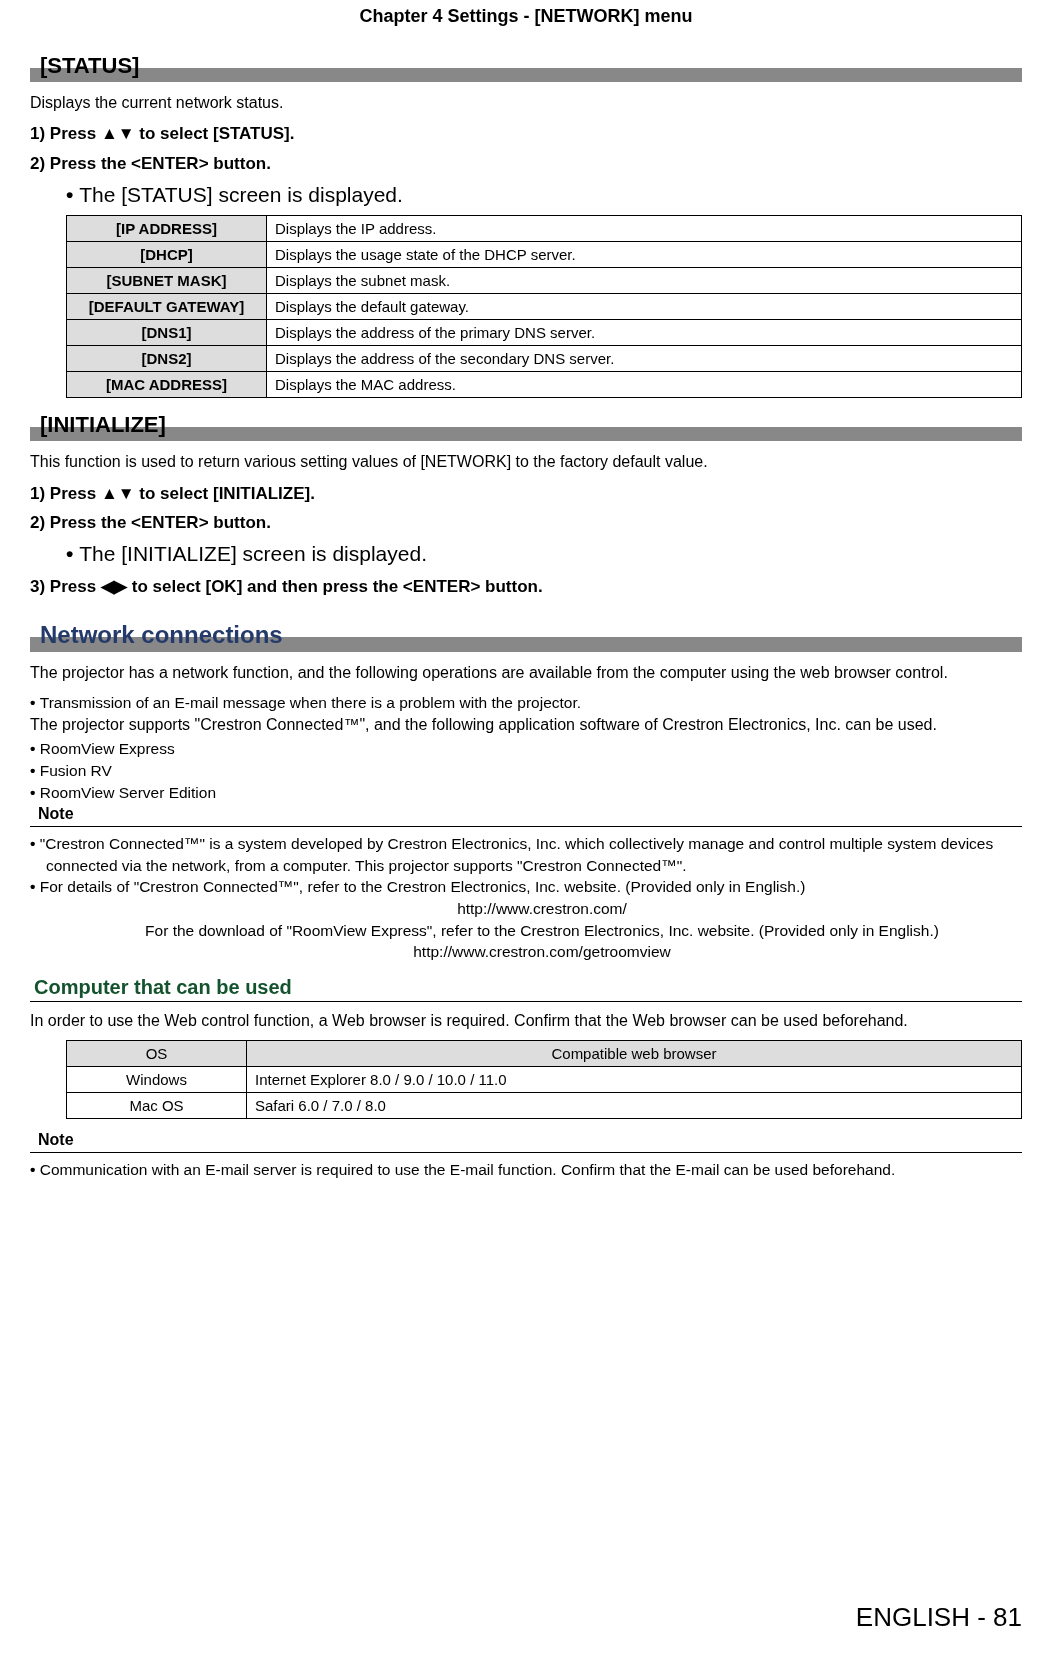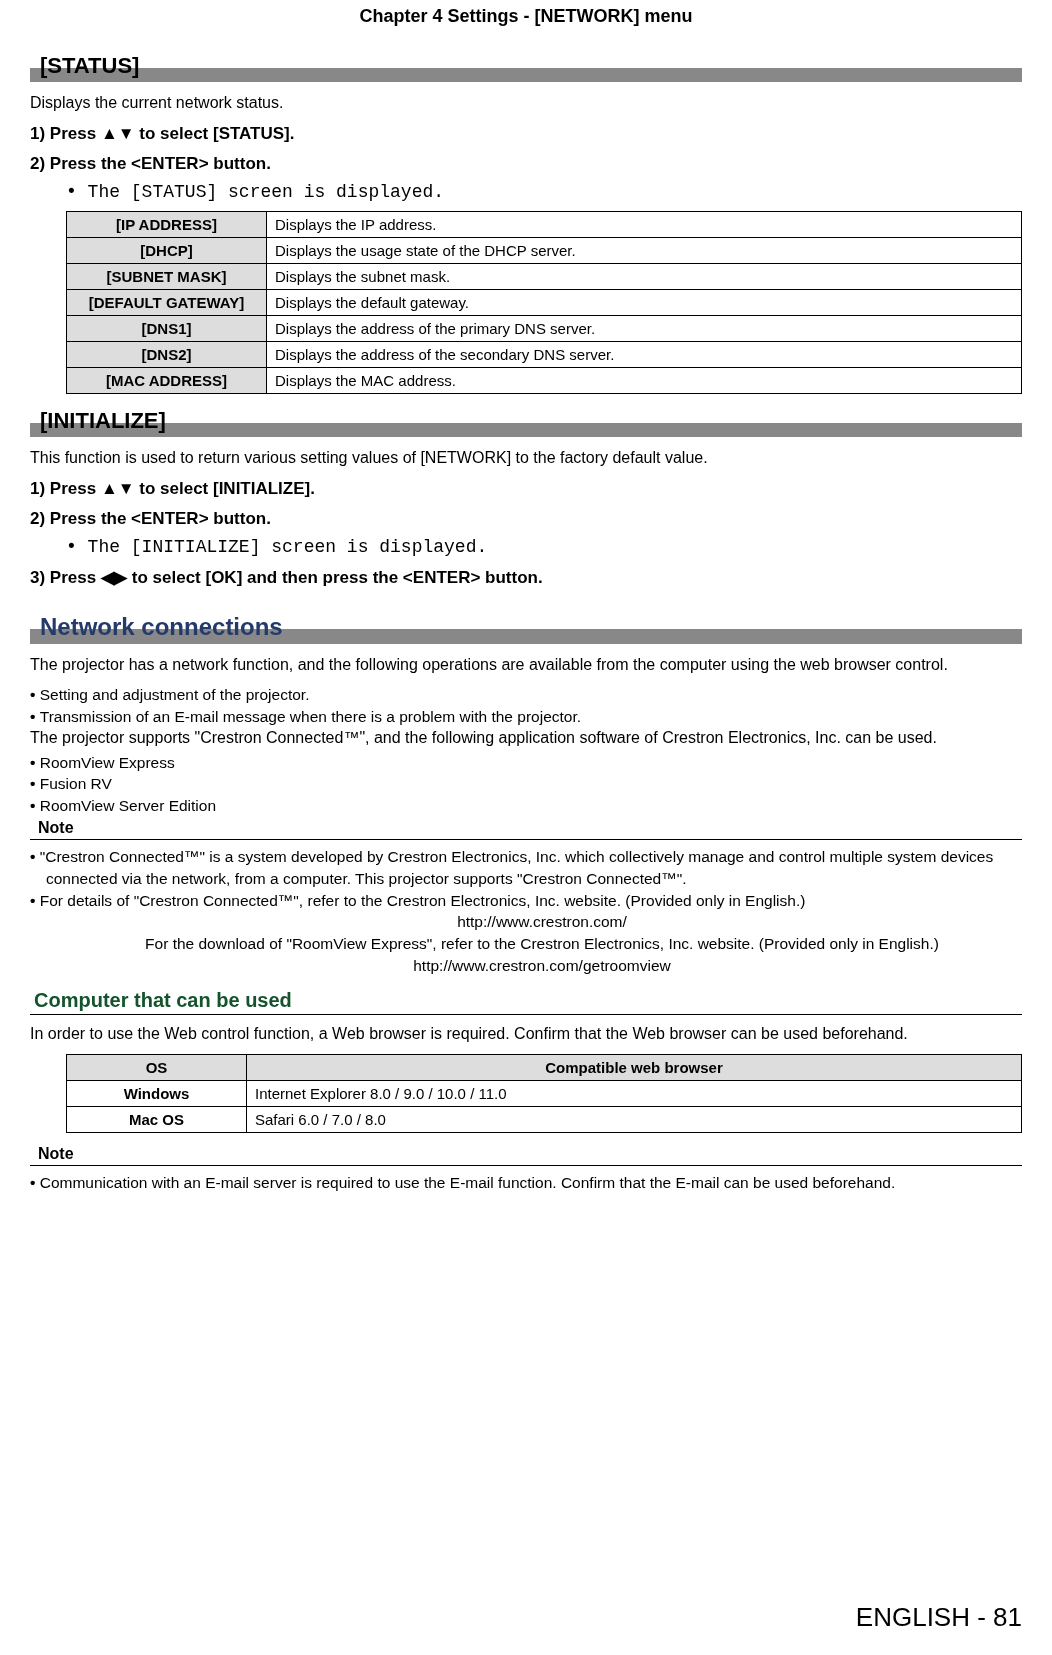--- a/index.html
+++ b/index.html
@@ -55,21 +55,21 @@
   .body-text { font-size: 16px; margin-bottom: 8px; }
   .step-line {
     font-weight: bold;
     font-size: 17px;
     margin-top: 6px;
     margin-bottom: 4px;
   }
   .arrows { font-family: Arial, sans-serif; }
   .bullet-list { list-style: none; padding-left: 36px; margin-bottom: 6px; }
   .bullet-list li::before { content: "\2022  "; font-weight: bold; }
-  .bullet-list li { font-size: 18px; font-family: Liberation Mono, monospace; }
+  .bullet-list li { font-size: 21px; }
   .bullet-flush { list-style: none; padding-left: 0; }
   .bullet-flush > li { padding-left: 16px; text-indent: -16px; font-size: 15.5px; }
   .bullet-flush > li::before { content: "\2022  "; font-weight: bold; }
   .bullet-flush .sub { padding-left: 16px; text-indent: 0; text-align: center; }
   table.status-table {
     border-collapse: collapse;
     width: calc(100% - 36px);
     margin-left: 36px;
     margin-top: 4px;
     margin-bottom: 12px;
@@ -91,29 +91,29 @@
     margin-left: 36px;
     margin-top: 6px;
     margin-bottom: 10px;
     font-size: 15px;
   }
   table.browser-table th {
     background: #ddd;
     border: 1px solid #000;
     padding: 2px 8px;
     text-align: center;
-    font-weight: bold;
+    font-weight: normal;
   }
   table.browser-table td {
     border: 1px solid #000;
     padding: 2px 8px;
   }
   table.browser-table td.os {
     text-align: center;
-    font-weight: bold;
+    font-weight: normal;
   }
   .footer {
     position: absolute;
     bottom: 20px;
     right: 30px;
     font-size: 26px;
   }
 </style>
 </head>
 <body>
@@ -172,21 +172,20 @@
 <ul class="bullet-list">
   <li>The [INITIALIZE] screen is displayed.</li>
 </ul>
 <div class="step-line">
   <span>3)    Press </span><span class="arrows">◀▶</span><span> to select [OK] and then press the &lt;ENTER&gt; button.</span>
 </div>
 
 <div class="section-title-blue">Network connections</div>
 <div class="body-text">The projector has a network function, and the following operations are available from the computer using the web browser control.</div>
 <ul class="bullet-flush">
-  <li>Setting and adjustment of the projector.</li>
   <li>Transmission of an E-mail message when there is a problem with the projector.</li>
 </ul>
 <div class="body-text" style="margin-bottom:2px;">The projector supports "Crestron Connected™", and the following application software of Crestron Electronics, Inc. can be used.</div>
 <ul class="bullet-flush">
   <li>RoomView Express</li>
   <li>Fusion RV</li>
   <li>RoomView Server Edition</li>
 </ul>
 
 <div class="note-heading">Note</div>

